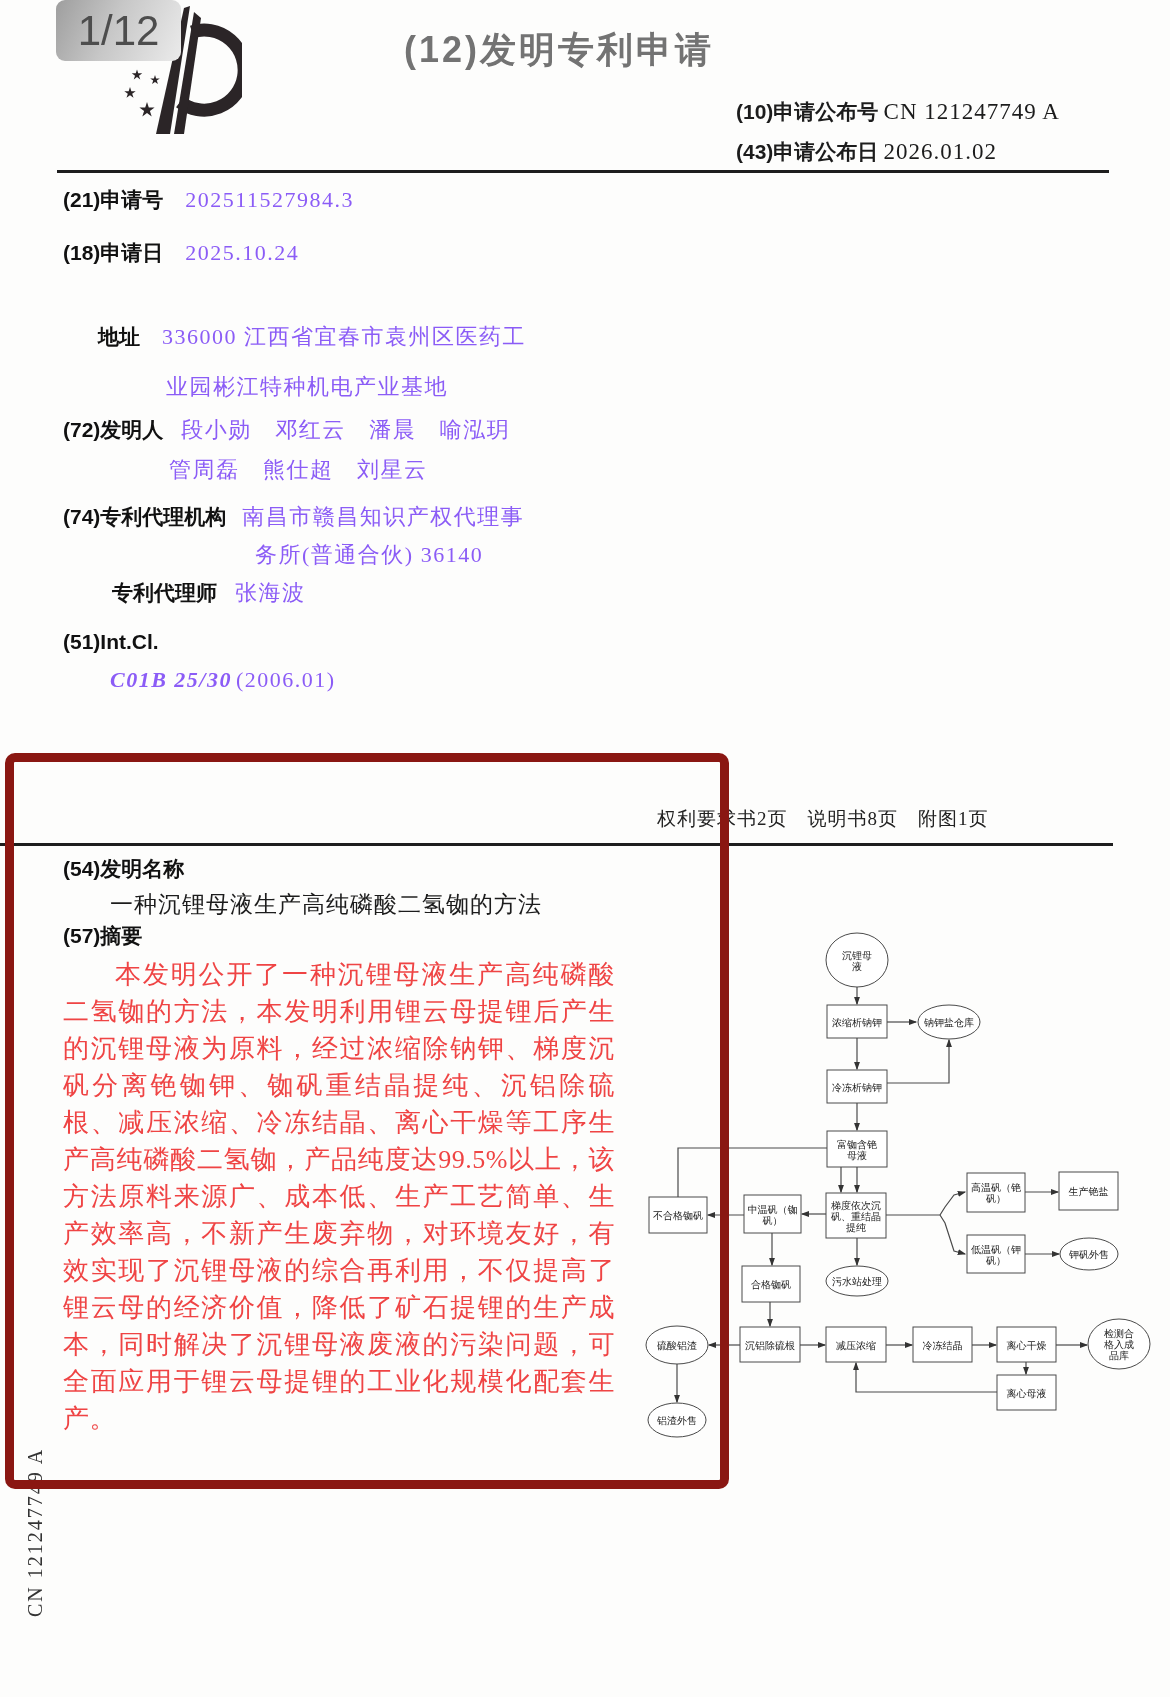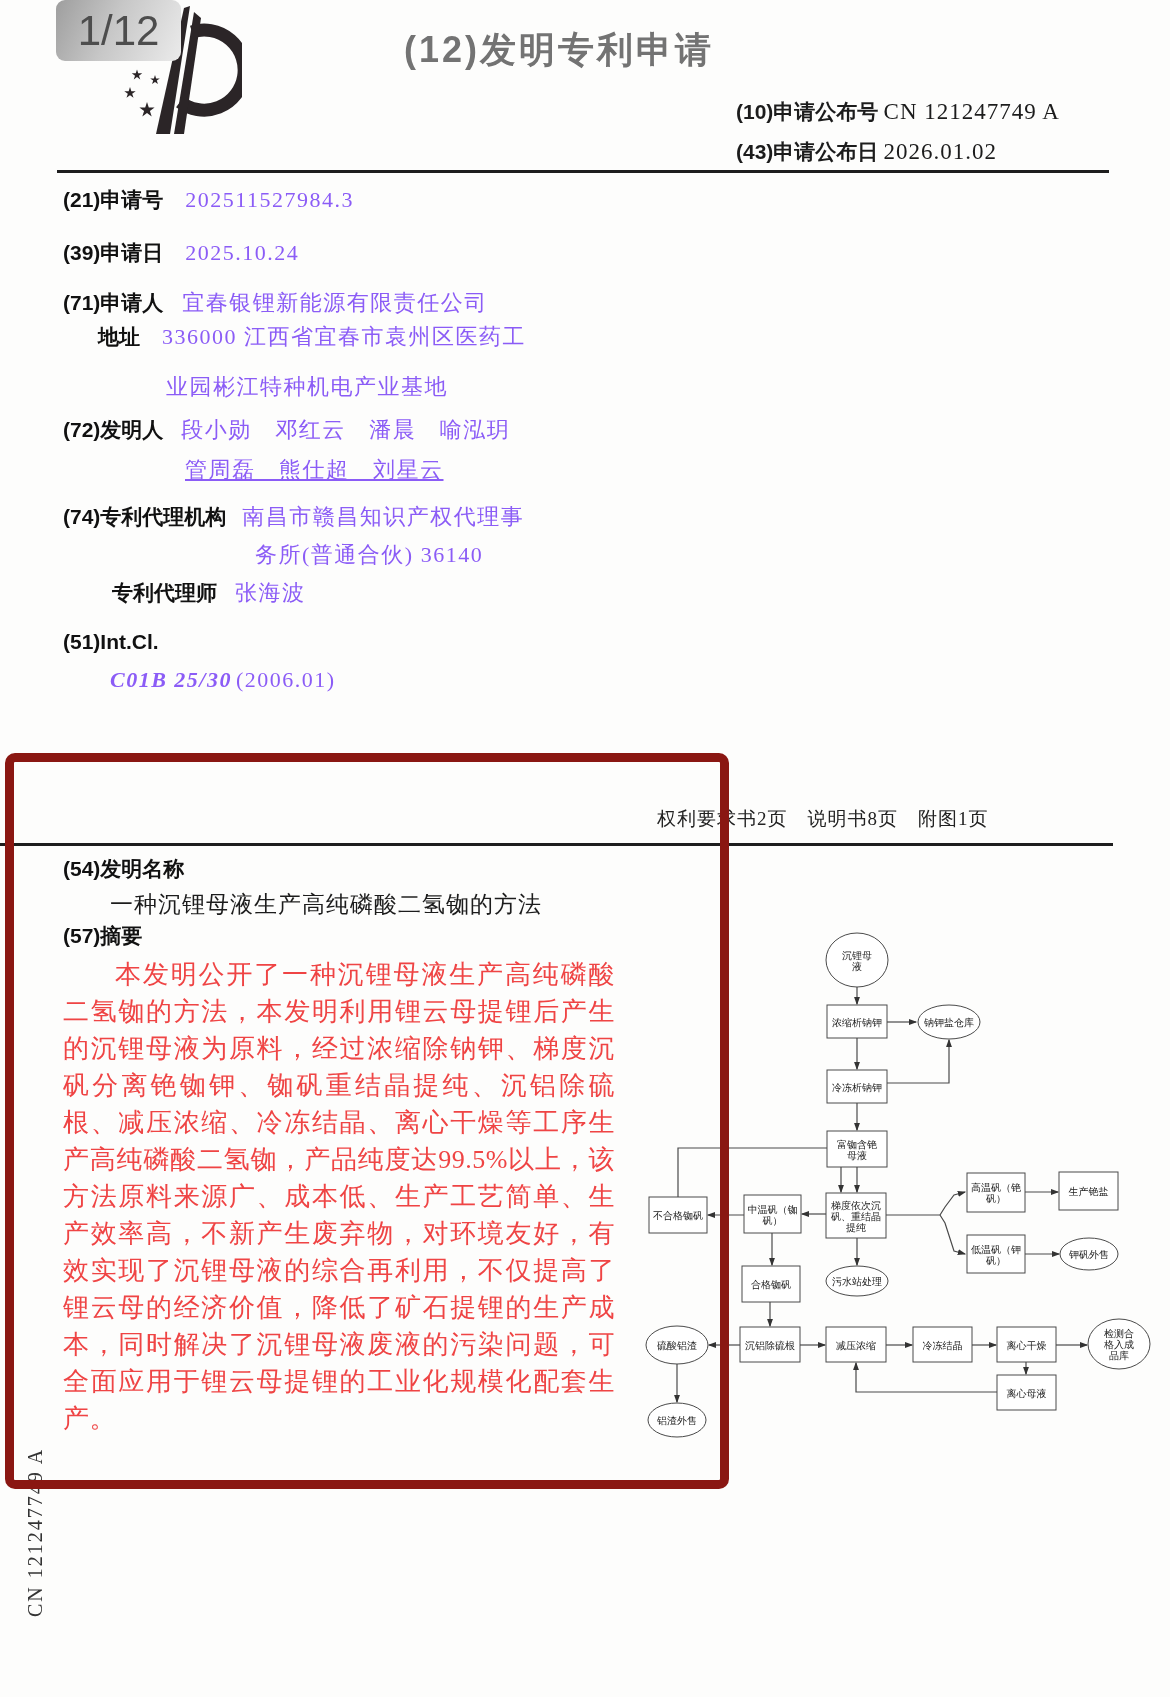--- a/index.html
+++ b/index.html
@@ -86,37 +86,33 @@
     <span class="val">2026.01.02</span>
   </div>
 
   <div class="abs rule" style="left:57px;top:170px;width:1052px;"></div>
 
   <div class="abs row" style="left:63px;top:186px;">
     <span class="label">(21)申请号</span>
     <span class="value" style="margin-left:18px;">202511527984.3</span>
   </div>
   <div class="abs row" style="left:63px;top:239px;">
-    <span class="label">(39)申请日</span>
+    <span class="label">(18)申请日</span>
     <span class="value" style="margin-left:18px;">2025.10.24</span>
-  </div>
-  <div class="abs row" style="left:63px;top:288px;">
-    <span class="label">(71)申请人</span>
-    <span class="value" style="margin-left:15px;">宜春银锂新能源有限责任公司</span>
   </div>
   <div class="abs row" style="left:98px;top:322px;">
     <span class="label">地址</span>
     <span class="value" style="margin-left:18px;">336000 江西省宜春市袁州区医药工</span>
   </div>
   <div class="abs row value" style="left:166px;top:372px;">业园彬江特种机电产业基地</div>
   <div class="abs row" style="left:63px;top:415px;">
     <span class="label">(72)发明人</span>
     <span class="value" style="margin-left:14px;">段小勋　邓红云　潘晨　喻泓玥</span>
   </div>
-  <div class="abs row value" style="left:185px;top:455px;text-decoration:underline;">管周磊　熊仕超　刘星云</div>
+  <div class="abs row value" style="left:169px;top:455px;">管周磊　熊仕超　刘星云</div>
   <div class="abs row" style="left:63px;top:502px;">
     <span class="label">(74)专利代理机构</span>
     <span class="value" style="margin-left:12px;font-family:Liberation Serif, serif;">南昌市赣昌知识产权代理事</span>
   </div>
   <div class="abs row value" style="left:255px;top:540px;">务所(普通合伙) 36140</div>
   <div class="abs row" style="left:112px;top:578px;">
     <span class="label">专利代理师</span>
     <span class="value" style="margin-left:14px;">张海波</span>
   </div>
   <div class="abs row label" style="left:63px;top:630px;">(51)Int.Cl.</div>

